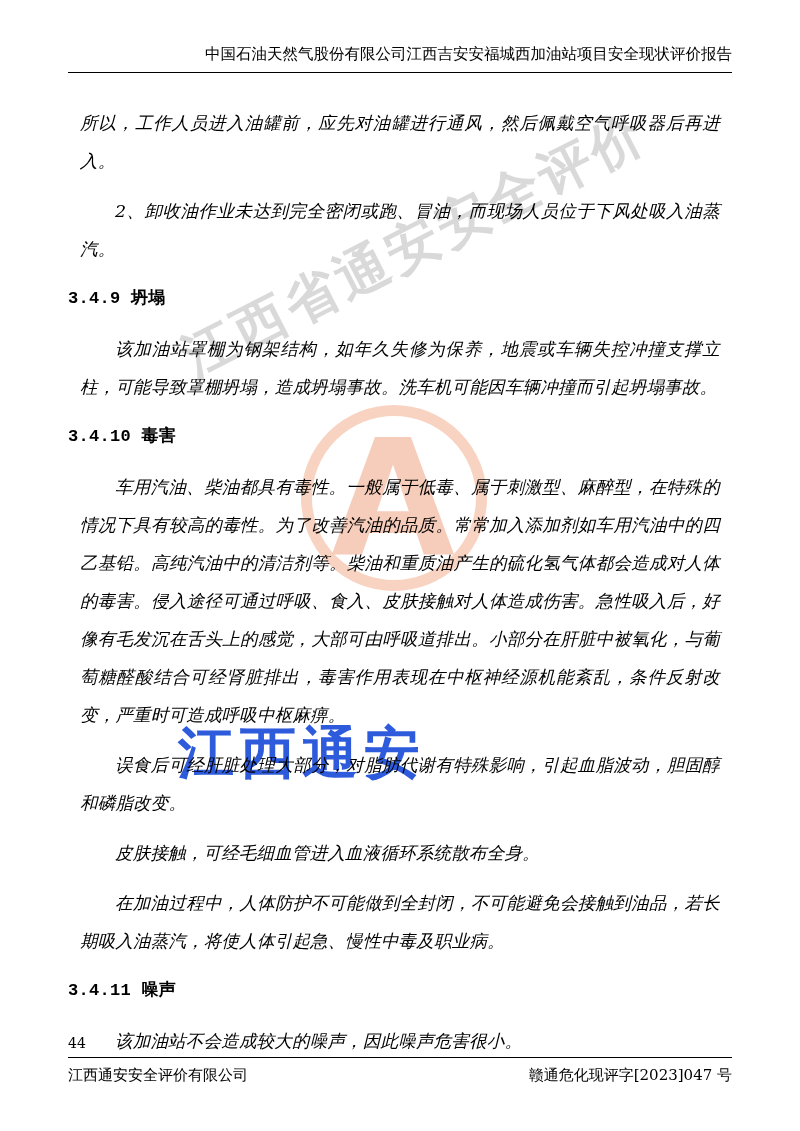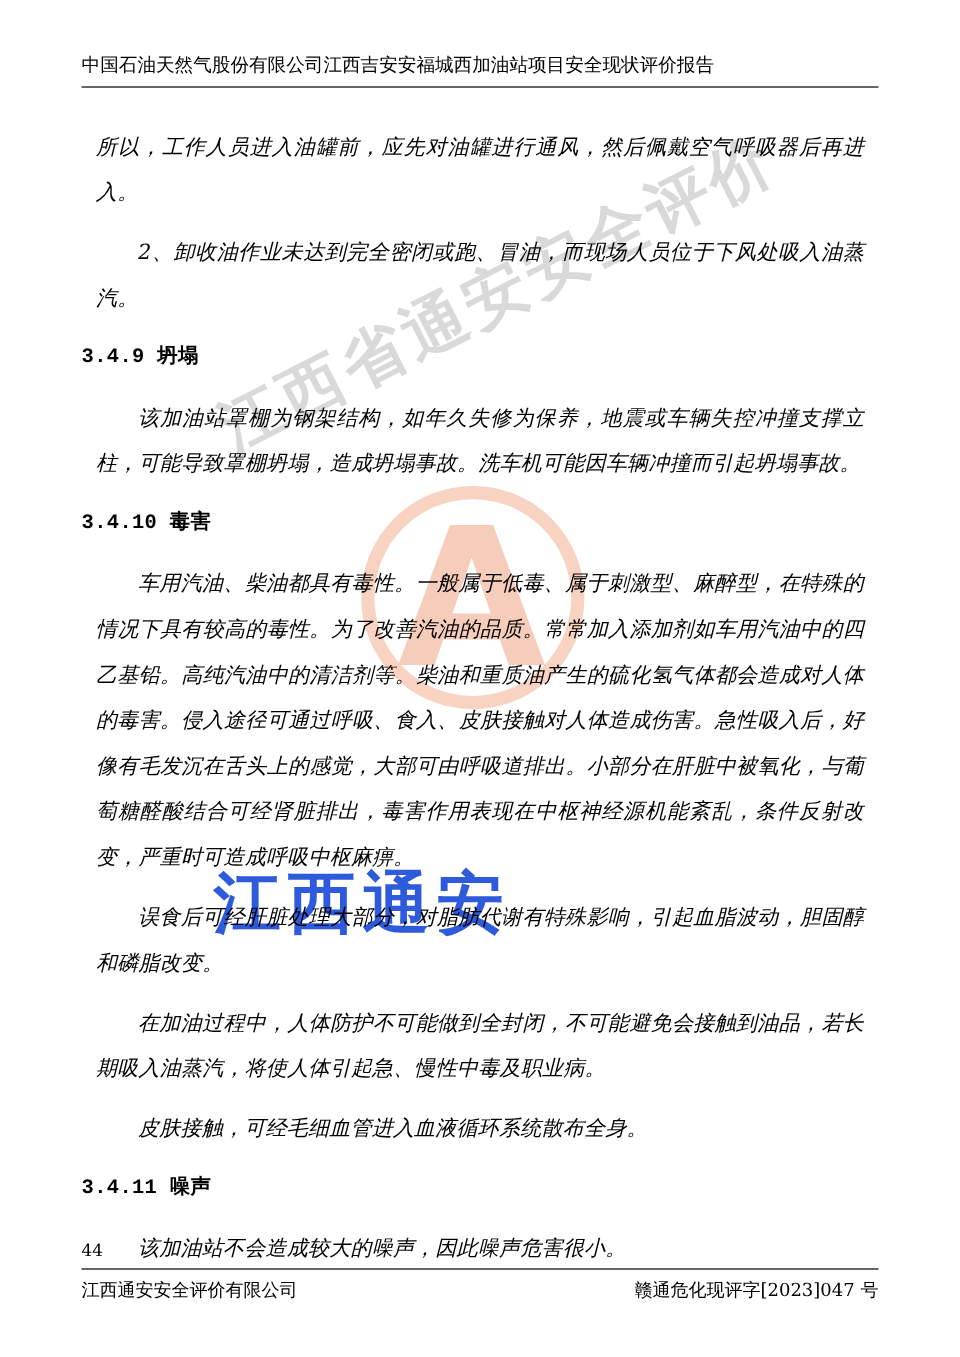--- a/index.html
+++ b/index.html
@@ -87,21 +87,21 @@
 
   
   .header {
     position: absolute;
     left: 68px;
     top: 44px;
     width: 664px;
     z-index: 3;
   }
   .header-title {
-    text-align: left;
+    text-align: right;
     font-size: 15.5px;
     font-family: "DejaVu Serif", "Liberation Serif", serif;
     letter-spacing: 0px;
     padding-bottom: 7px;
     color: #000;
   }
   .header-rule {
     border-bottom: 1.6px solid #000;
     width: 100%;
   }
@@ -182,22 +182,22 @@
   </div>
 
   <div class="content">
     <p class="para">所以，工作人员进入油罐前，应先对油罐进行通风，然后佩戴空气呼吸器后再进入。</p>
     <p class="para indent">2、卸收油作业未达到完全密闭或跑、冒油，而现场人员位于下风处吸入油蒸汽。</p>
     <h3 class="heading">3.4.9 坍塌</h3>
     <p class="para indent">该加油站罩棚为钢架结构，如年久失修为保养，地震或车辆失控冲撞支撑立柱，可能导致罩棚坍塌，造成坍塌事故。洗车机可能因车辆冲撞而引起坍塌事故。</p>
     <h3 class="heading">3.4.10 毒害</h3>
     <p class="para indent">车用汽油、柴油都具有毒性。一般属于低毒、属于刺激型、麻醉型，在特殊的情况下具有较高的毒性。为了改善汽油的品质。常常加入添加剂如车用汽油中的四乙基铅。高纯汽油中的清洁剂等。柴油和重质油产生的硫化氢气体都会造成对人体的毒害。侵入途径可通过呼吸、食入、皮肤接触对人体造成伤害。急性吸入后，好像有毛发沉在舌头上的感觉，大部可由呼吸道排出。小部分在肝脏中被氧化，与葡萄糖醛酸结合可经肾脏排出，毒害作用表现在中枢神经源机能紊乱，条件反射改变，严重时可造成呼吸中枢麻痹。</p>
     <p class="para indent">误食后可经肝脏处理大部分，对脂肪代谢有特殊影响，引起血脂波动，胆固醇和磷脂改变。</p>
+    <p class="para indent">皮肤接触，可经毛细血管进入血液循环系统散布全身。</p>
     <p class="para indent">在加油过程中，人体防护不可能做到全封闭，不可能避免会接触到油品，若长期吸入油蒸汽，将使人体引起急、慢性中毒及职业病。</p>
-    <p class="para indent">皮肤接触，可经毛细血管进入血液循环系统散布全身。</p>
     <h3 class="heading">3.4.11 噪声</h3>
     <p class="para indent">该加油站不会造成较大的噪声，因此噪声危害很小。</p>
   </div>
 
   <div class="footer">
     <div class="page-number">44</div>
     <div class="footer-rule"></div>
     <div class="footer-row">
       <div class="footer-left">江西通安安全评价有限公司</div>
       <div class="footer-right">赣通危化现评字[2023]047 号</div>

